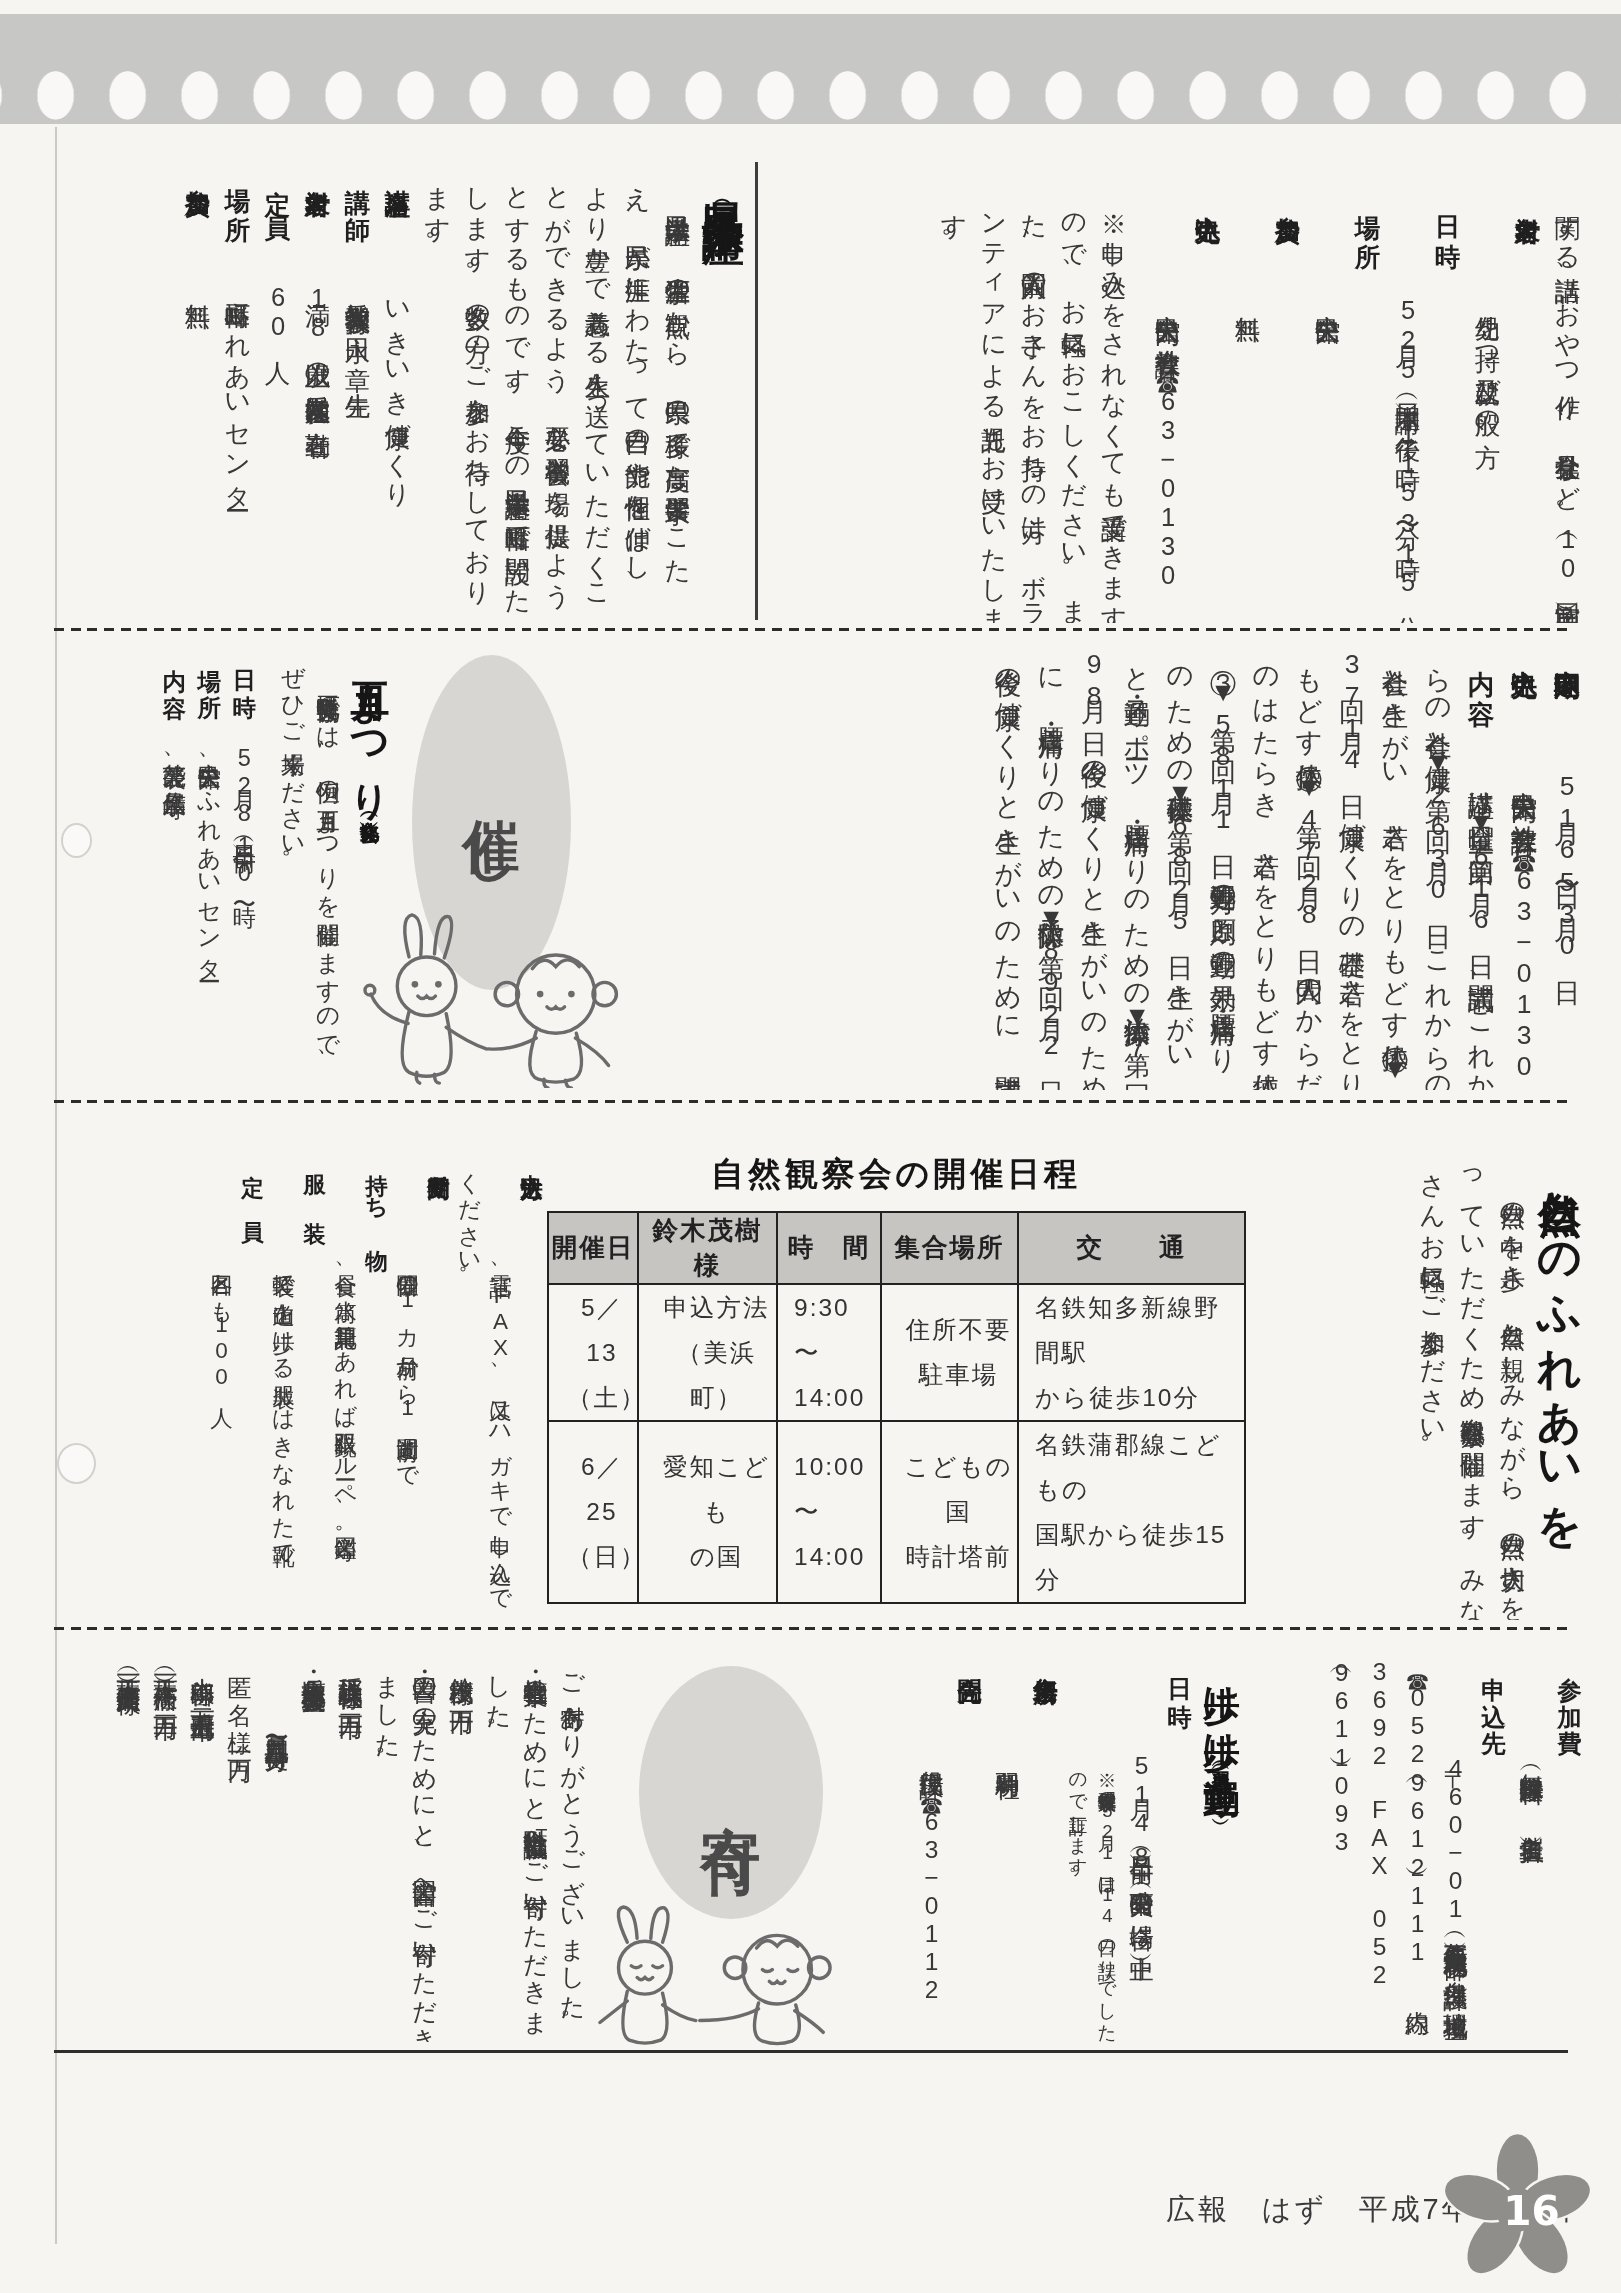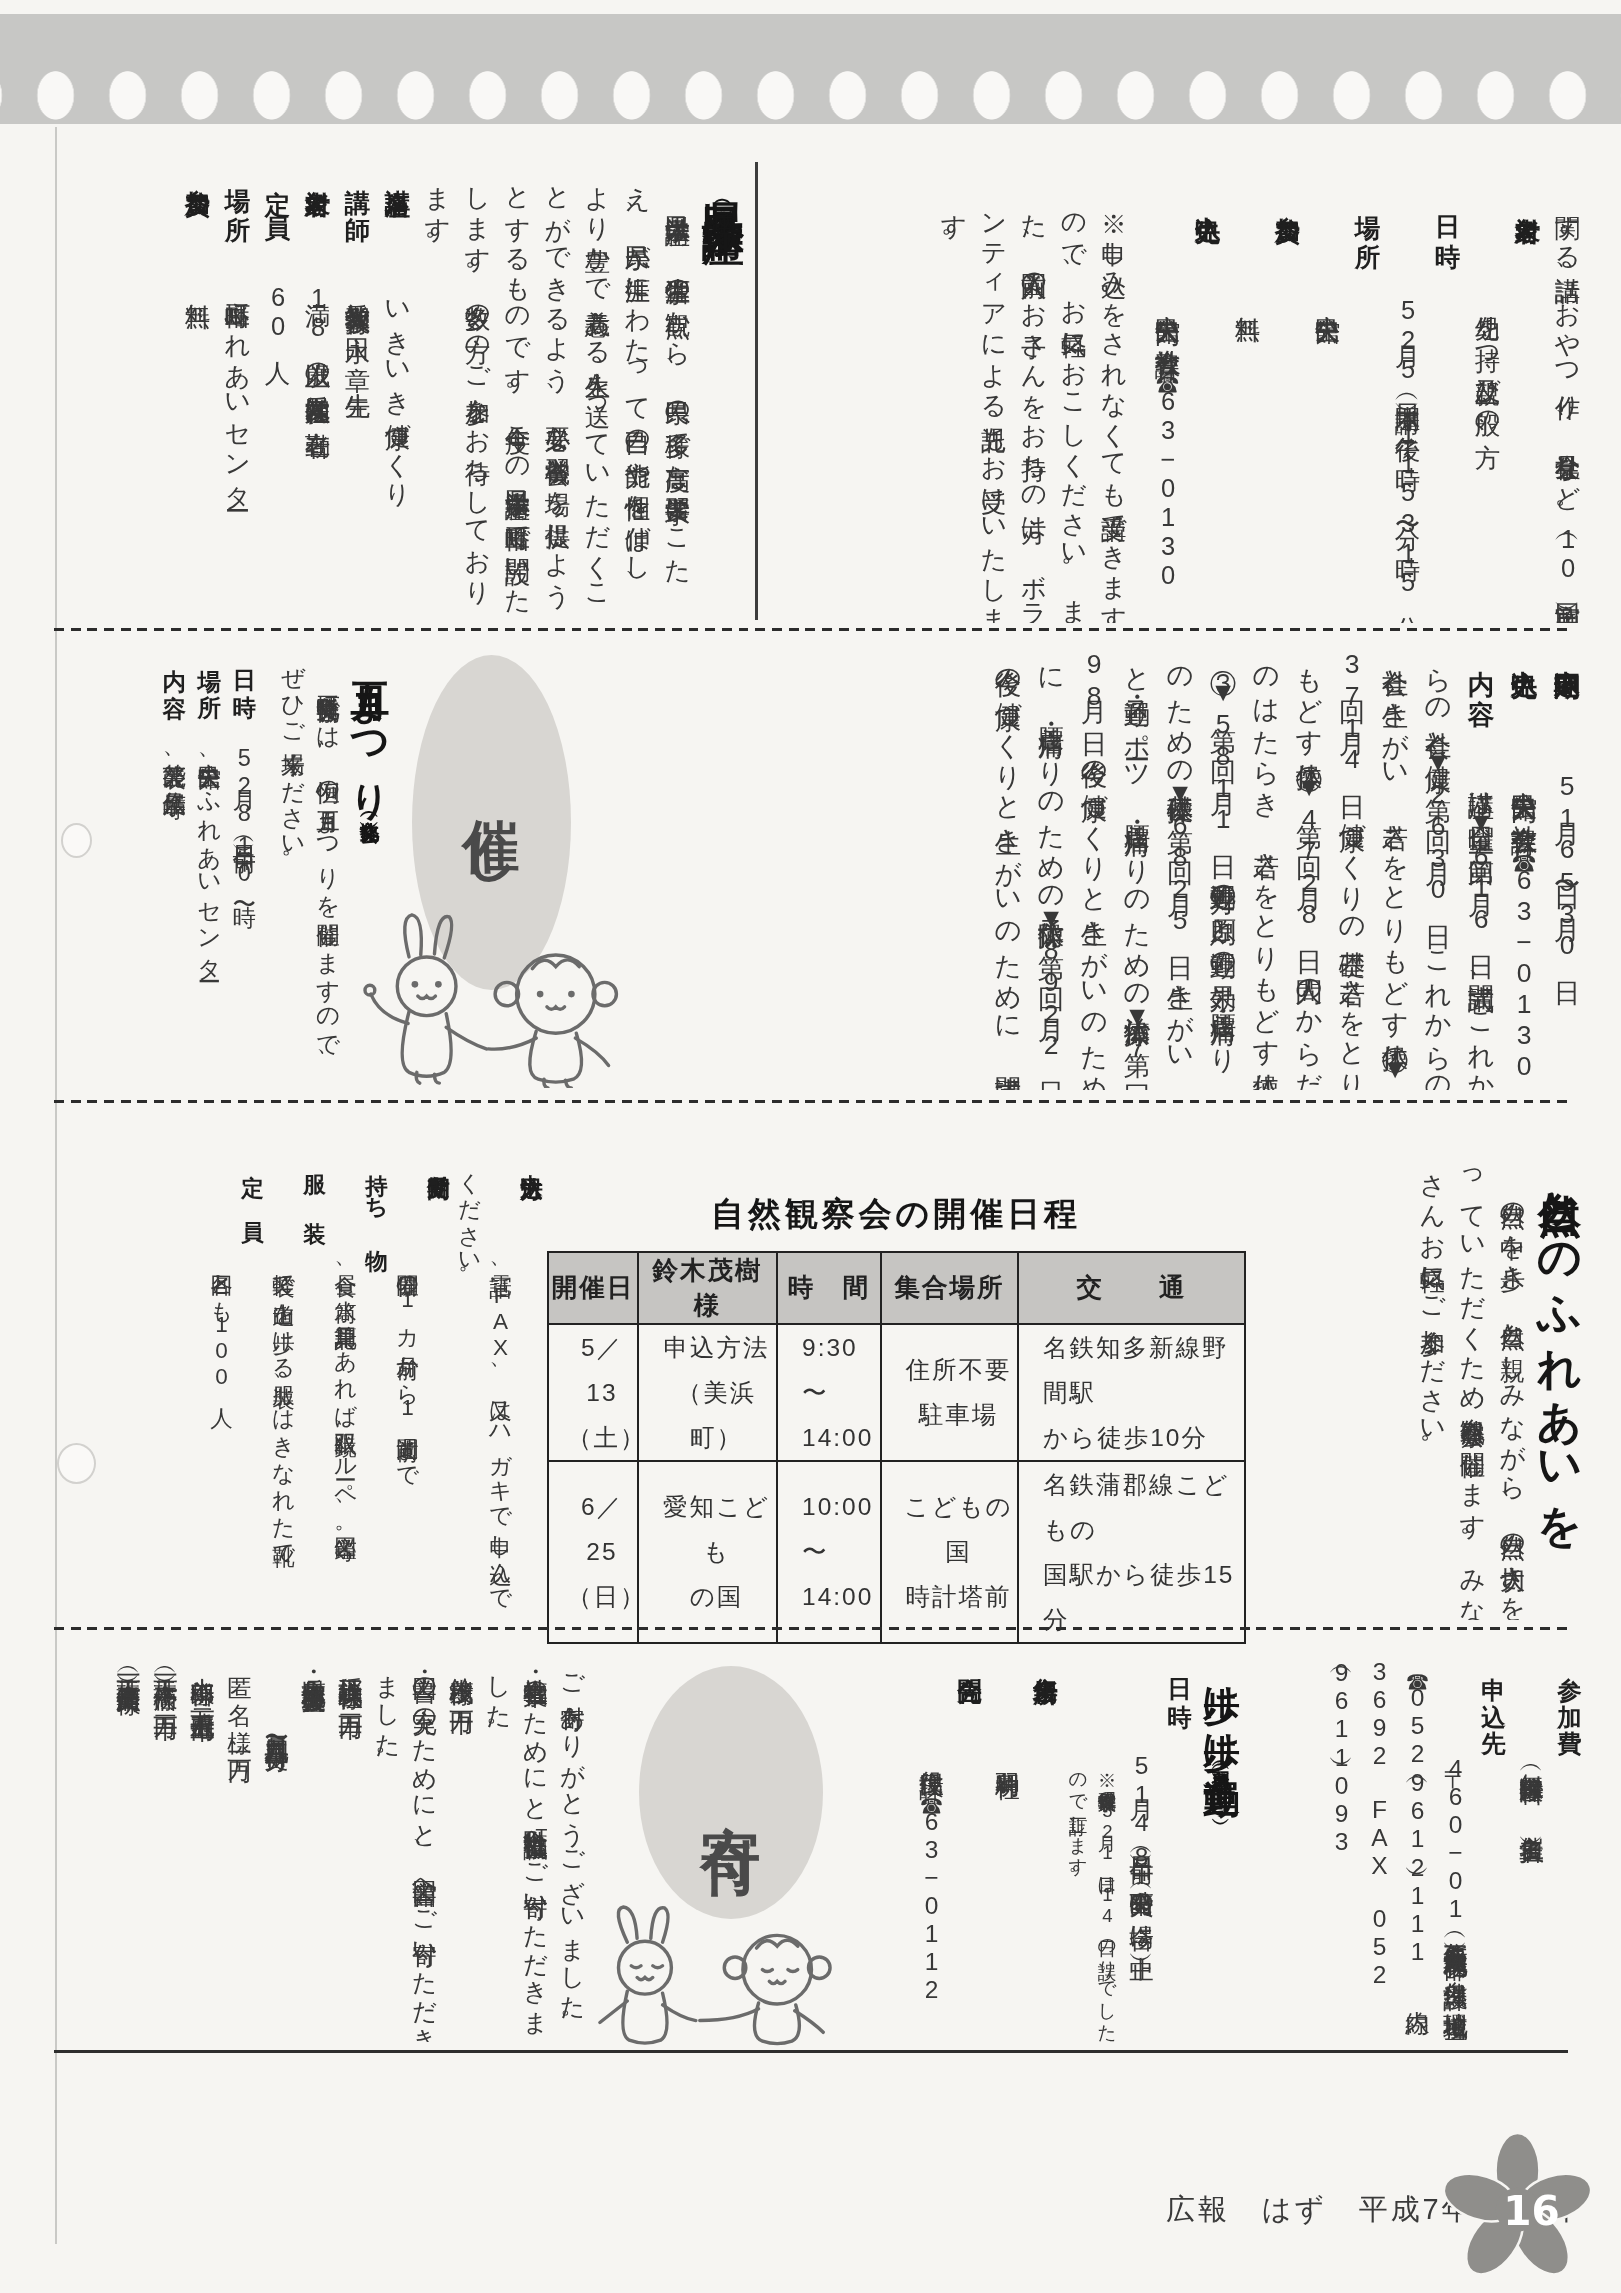--- a/index.html
+++ b/index.html
@@ -51,27 +51,27 @@
   
   .badge {
     position:absolute; border-radius:50%; background:#d8d6d2;
     display:flex; align-items:center; justify-content:center;
   }
   .badge span {
     writing-mode:vertical-rl; text-orientation:upright;
     font-weight:700; color:#4a4a4a; letter-spacing:15.7px;
   }
   
-  .tbl-wrap { position:absolute; left:547px; top:1192px; width:698px; }
+  .tbl-wrap { position:absolute; left:547px; top:1152px; width:698px; }
   .tbl-title { text-align:center; font-size:33px; font-weight:700; color:#161616; letter-spacing:3.9px; margin-bottom:13.7px; }
   table { border-collapse:collapse; width:100%; table-layout:fixed; }
   th,td { border:2px solid #222; text-align:center; vertical-align:middle; white-space:pre-line; }
   th { background:#c6c5c2; font-size:25.5px; font-weight:700; height:53px; letter-spacing:2px; color:#222; }
   td { font-size:24.5px; height:115px; line-height:45px; letter-spacing:2px; color:#333;padding-left:18px; }
-  td.lft { text-align:left; padding-left:24px; }
+  td.lft { text-align:left; padding-left:16px; }
   
   .smallnote { font-size:18.6px; line-height:29px; padding-top:102px; letter-spacing:0; }
   
   .donation { display:flex; justify-content:space-between; height:100%; }
   .amt-end { text-align:end; }
   .pad60 { padding-top:59px; }
   
   .foot-line { position:absolute; left:54px; top:2050px; width:1514px; height:2.9px; background:#2e2e2e; }
   .footer-text { position:absolute; left:1166px; top:2190px; font-size:29px; color:#3a3a3a; letter-spacing:2.9px; white-space:nowrap; }
   .flower { position:absolute; left:1433px; top:2133px;text-align:center; }

